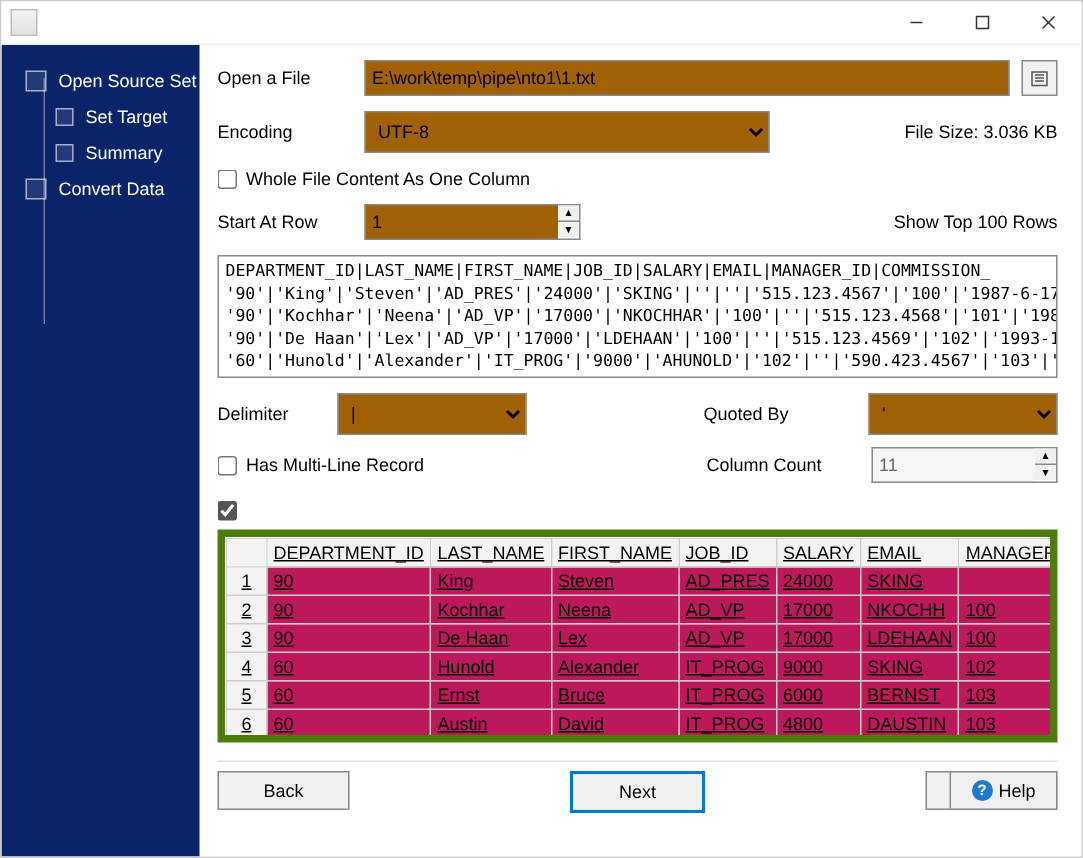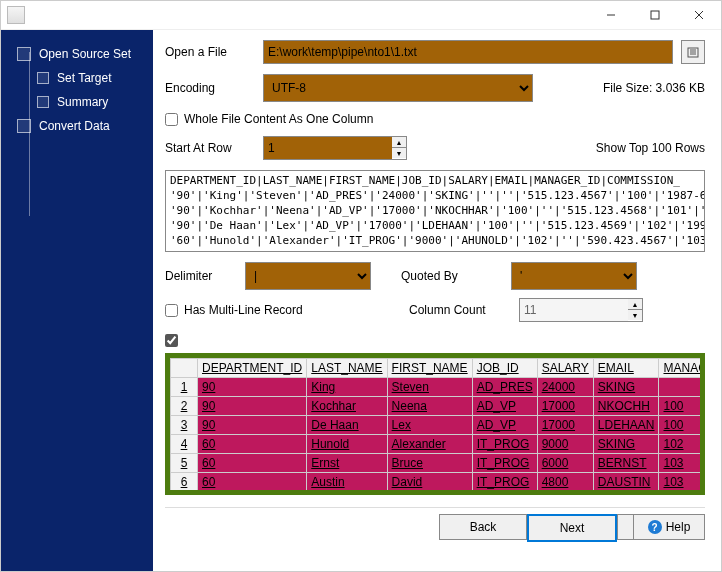--- a/index.html
+++ b/index.html
@@ -44,21 +44,21 @@
     font-size: 14px;
     color: #333;
   }
   
   .body {
     display: flex;
     flex: 1;
     overflow: hidden;
   }
   .sidebar {
-    width: 152px;
+    width: 132px;
     background: #0a246a;
     color: #fff;
     padding-top: 12px;
     box-sizing: border-box;
     position: relative;
     text-align: right;
   }
   .side-line {
     position: absolute;
     top: 22px;
@@ -161,20 +161,21 @@
     overflow-x: scroll;
     white-space: pre;
     margin-bottom: 10px;
     line-height: 15px;
   }
   .two-col {
     display: flex;
     gap: 30px;
     align-items: center;
     margin-bottom: 8px;
+    justify-content: space-between;
   }
   .two-col .col { display: flex; align-items: center; gap: 10px; }
   .two-col .col .label { width: 70px; }
   .two-col .col.right .label { width: 100px; }
 
   .table-outer {
     border: 5px solid #4d7c0f;
     height: 132px;
     overflow: auto;
     margin-bottom: 8px;
@@ -199,21 +200,22 @@
     position: sticky; top: 0;
   }
   th.rowh, td.rowh {
     background: #f3f3f3;
     text-align: center;
     width: 18px;
     min-width: 18px;
   }
   .footer-btns {
     display: flex;
-    justify-content: flex-end;
+    justify-content: space-between;
+    gap: 20px;
     margin-top: 4px;
     position: relative;
     padding-top: 6px;
     border-top: 1px solid #ddd;
   }
   .footer-btns .btnw {
     width: 86px; height: 24px;
     border: 1px solid #888;
     background: #f0f0f0;
     display: flex; align-items: center; justify-content: center;

